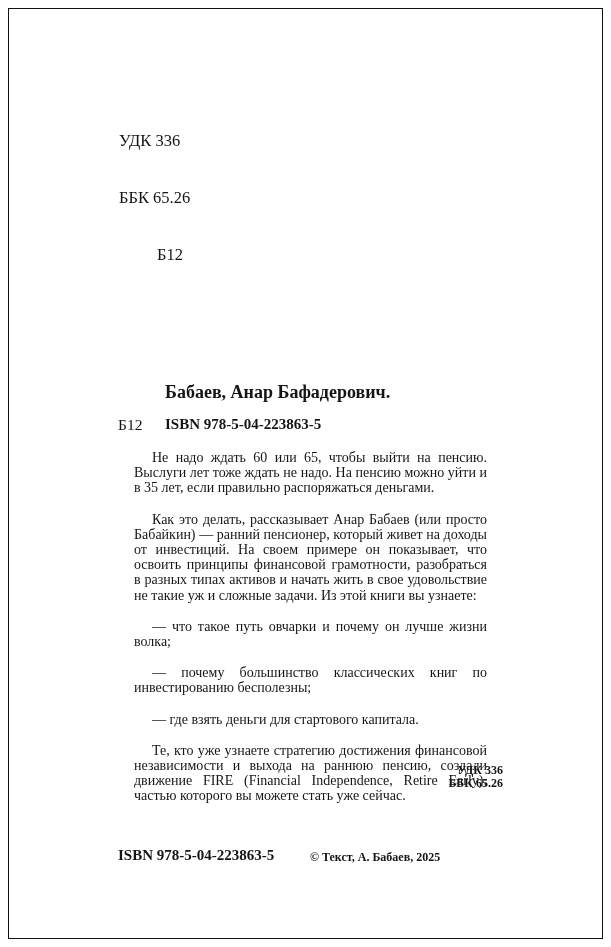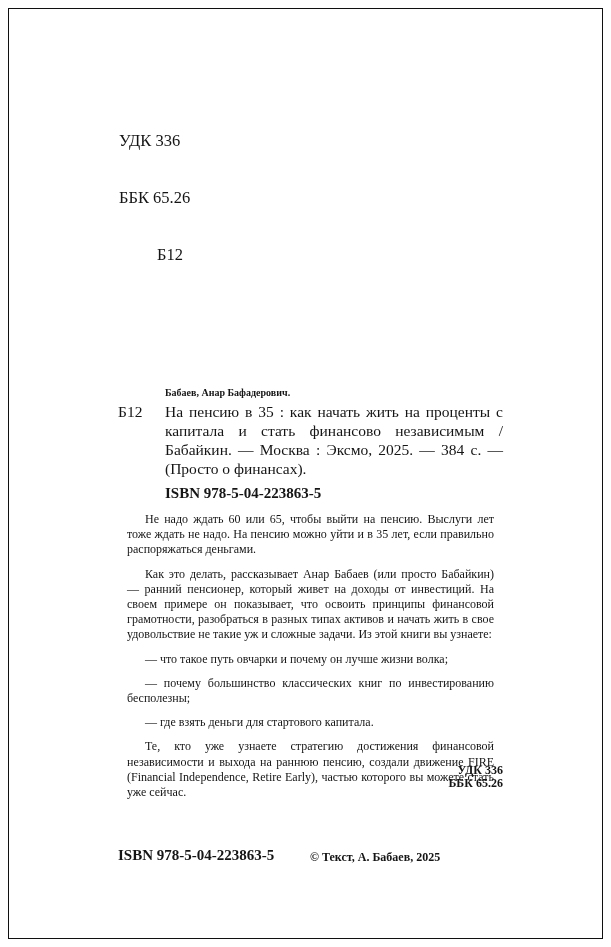--- a/index.html
+++ b/index.html
@@ -37,23 +37,23 @@
     padding-left: 38px;
   }
   
   .main {
     position: absolute;
     left: 118px;
     top: 383px;
     width: 385px;
   }
   .author-heading {
-    margin: 0 0 0 47px;
+    margin: 0 0 13px 47px;
     font-weight: bold;
-    font-size: 10px;
+    font-size: 18px;
     line-height: 19px;
   }
   .biblio {
     position: relative;
     padding-left: 47px;
     font-size: 15.5px;
     line-height: 19px;
     text-align: justify;
   }
   .biblio .code {
@@ -61,22 +61,22 @@
     left: 0;
     top: 0;
   }
   .isbn-main {
     margin: 6px 0 5px 47px;
     font-weight: bold;
     font-size: 15px;
     line-height: 19px;
   }
   .annotation p {
-    margin: 9px;
-    font-size: 12px;
+    margin: 16px;
+    font-size: 14px;
     line-height: 15.2px;
     text-align: justify;
     text-indent: 18px;
   }
   
   .bottom-codes {
     position: absolute;
     left: 118px;
     top: 764px;
     width: 385px;
@@ -118,21 +118,20 @@
     <div>УДК 336</div>
     <div>ББК 65.26</div>
     <div class="b12">Б12</div>
   </div>
 
   <div class="main">
     <p class="author-heading">Бабаев, Анар Бафадерович.</p>
 
     <div class="biblio">
       <span class="code">Б12</span>
-      <span>На пенсию в 35 : как начать жить на проценты с капитала и стать финансово независимым / Бабайкин. — Москва : Эксмо, 2025. — 384 с. — (Просто о финансах).</span>
     </div>
 
     <p class="isbn-main">ISBN 978-5-04-223863-5</p>
 
     <div class="annotation">
       <p>Не надо ждать 60 или 65, чтобы выйти на пенсию. Выслуги лет тоже ждать не надо. На пенсию можно уйти и в 35 лет, если правильно распоряжаться деньгами.</p>
       <p>Как это делать, рассказывает Анар Бабаев (или просто Бабайкин) — ранний пенсионер, который живет на доходы от инвестиций. На своем примере он показывает, что освоить принципы финансовой грамотности, разобраться в разных типах активов и начать жить в свое удовольствие не такие уж и сложные задачи. Из этой книги вы узнаете:</p>
       <p>— что такое путь овчарки и почему он лучше жизни волка;</p>
       <p>— почему большинство классических книг по инвестированию бесполезны;</p>
       <p>— где взять деньги для стартового капитала.</p>

